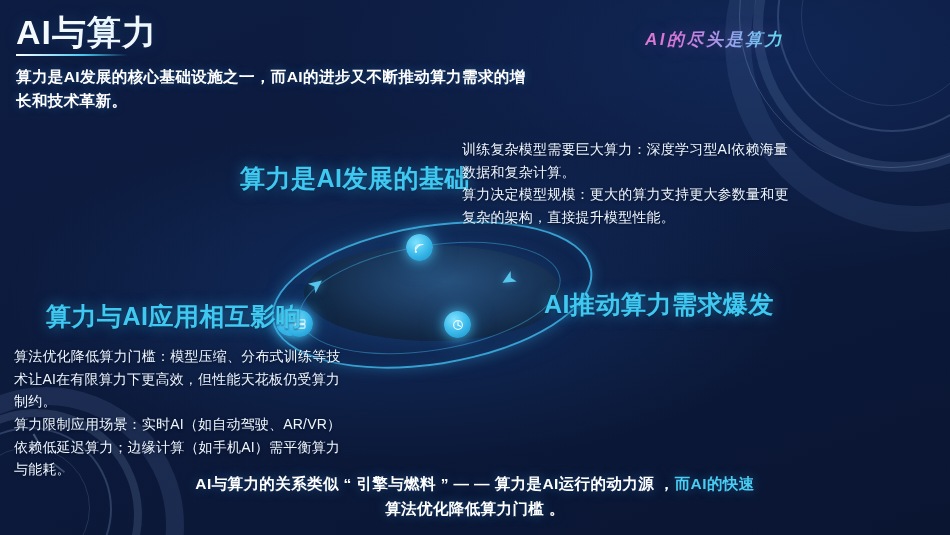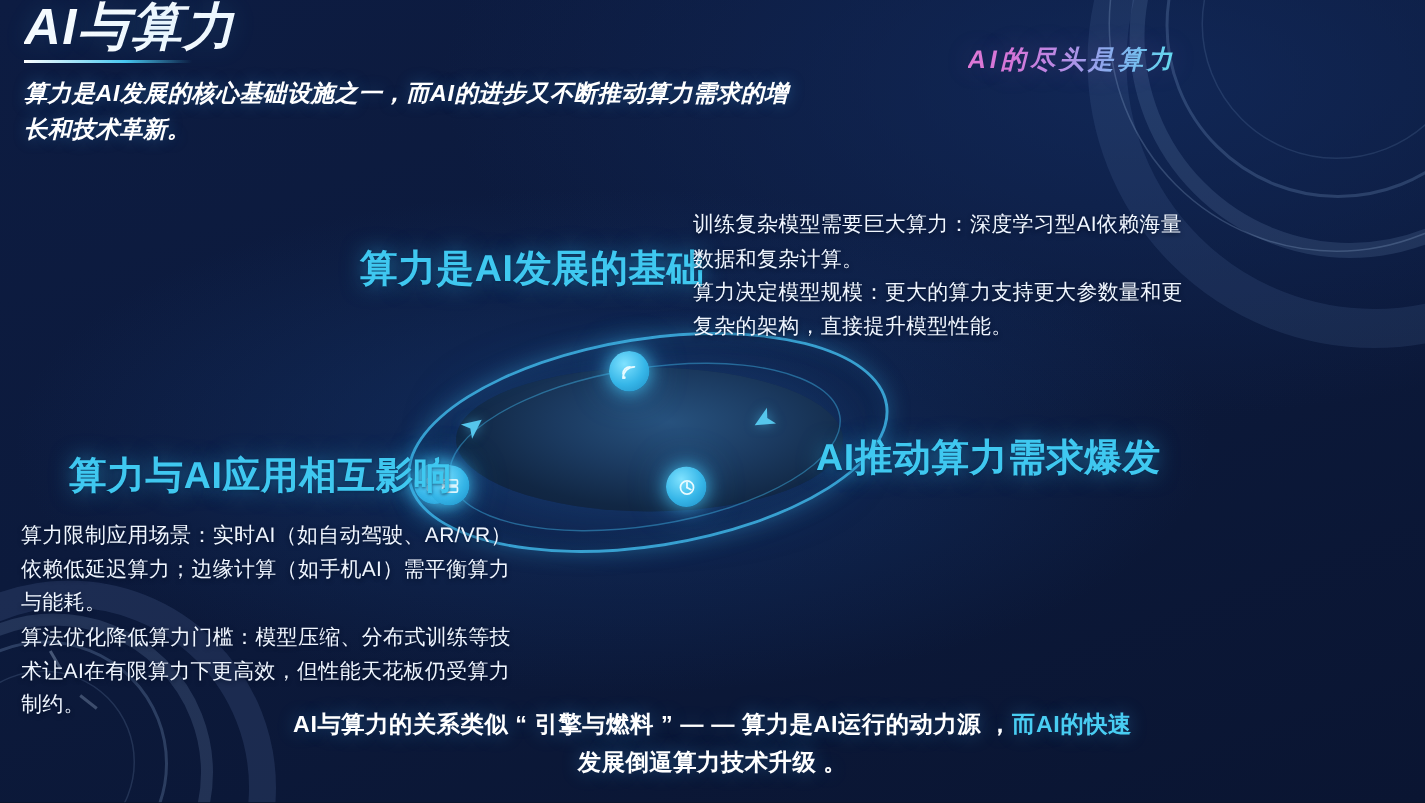--- a/index.html
+++ b/index.html
@@ -30,23 +30,22 @@
     position: absolute;
     border-radius: 50%;
     border-style: solid;
     border-color: rgba(150,190,255,0.16);
   }
 
   
   #headline-block {
     position: absolute;
     left: 16px;
-    top: 0;
+    top: 14px;
     width: 520px;
-    font-style: italic;
   }
   #page-title {
     font-size: 34px;
     font-weight: bold;
     letter-spacing: 1px;
     line-height: 1.08;
     background: linear-gradient(100deg, #ffffff 0%, #f2f9ff 38%, #7fd8f5 78%, #3ec2ef 100%);
     -webkit-background-clip: text;
     background-clip: text;
     color: transparent;
@@ -268,26 +267,26 @@
   </div>
 
   <div class="section-heading" id="heading-foundation">算力是AI发展的基础</div>
   <div class="body-text" id="body-foundation">
     <p>训练复杂模型需要巨大算力：深度学习型AI依赖海量数据和复杂计算。</p>
     <p>算力决定模型规模：更大的算力支持更大参数量和更复杂的架构，直接提升模型性能。</p>
   </div>
 
   <div class="section-heading" id="heading-interaction">算力与AI应用相互影响</div>
   <div class="body-text" id="body-interaction">
+    <p>算法优化降低算力门槛：模型压缩、分布式训练等技术让AI在有限算力下更高效，但性能天花板仍受算力制约。</p>
     <p>算力限制应用场景：实时AI（如自动驾驶、AR/VR）依赖低延迟算力；边缘计算（如手机AI）需平衡算力与能耗。</p>
-    <p>算法优化降低算力门槛：模型压缩、分布式训练等技术让AI在有限算力下更高效，但性能天花板仍受算力制约。</p>
   </div>
 
   <div class="section-heading" id="heading-demand">AI推动算力需求爆发</div>
   <div class="body-text" id="body-demand">
   </div>
 
   <div id="conclusion">
     <span>AI与算力的关系类似 “ 引擎与燃料 ” — — 算力是AI运行的动力源 ，</span><span class="accent">而AI的快速</span><br>
-    <span>发展倒逼算力技术升级 。</span>
+    <span>算法优化降低算力门槛 。</span>
   </div>
 
 </div>
 
 </body></html>

